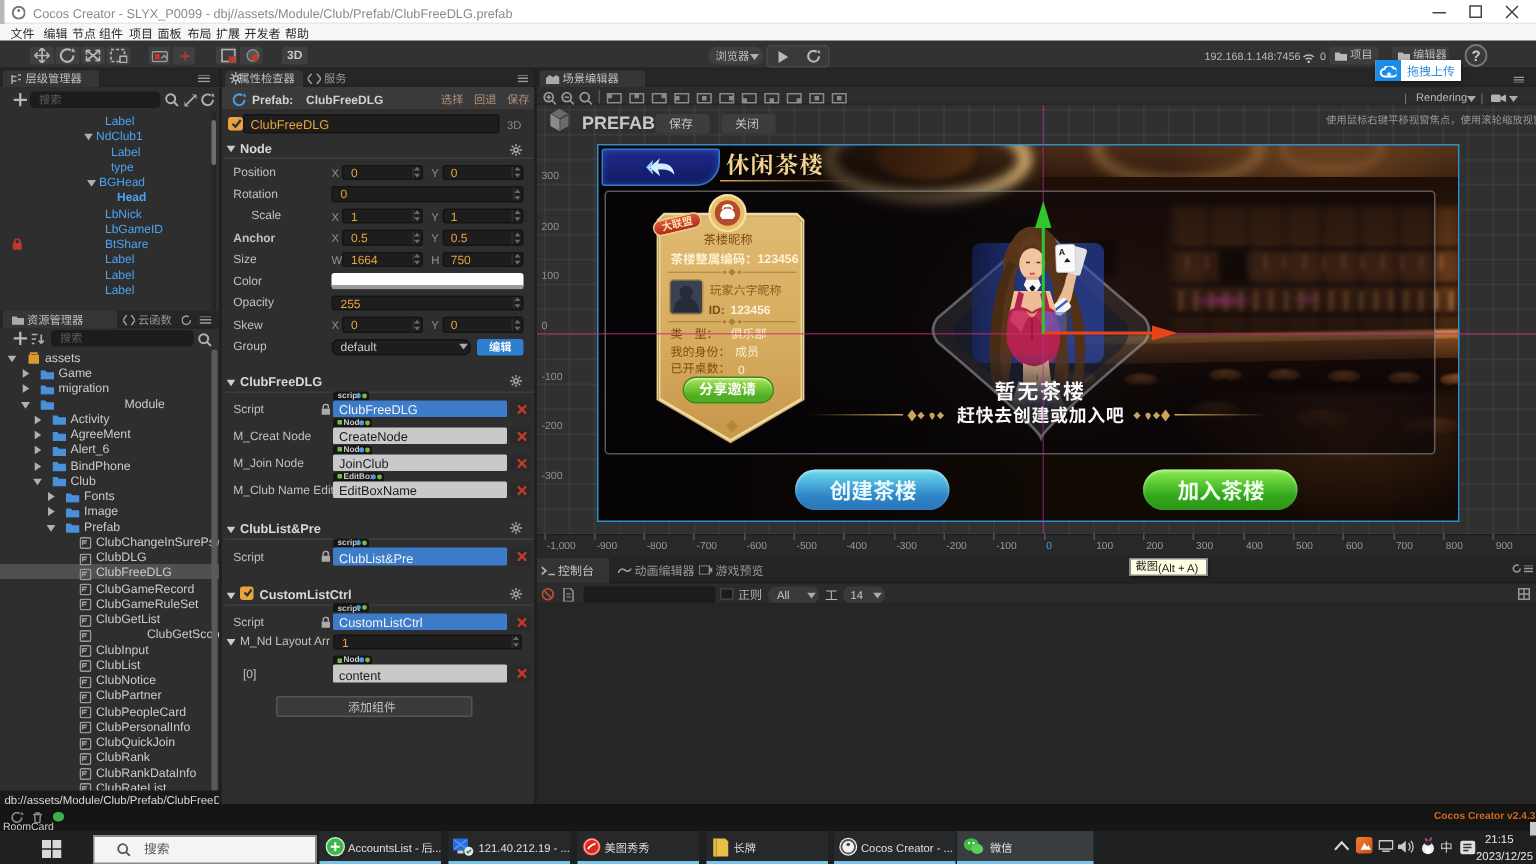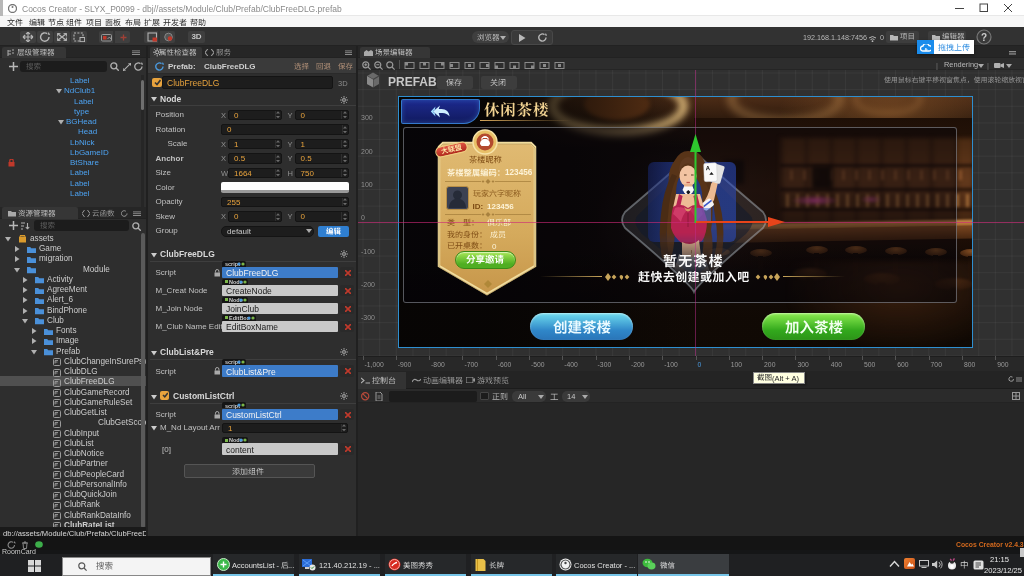--- a/index.html
+++ b/index.html
@@ -188,21 +188,21 @@
 <svg class="a" style="left:56px;top:88.95px;" width="6" height="5">
     <path d="M0 0h6l-3 4.5z" fill="#b0b0b0"></path>
   </svg>
 <div class="a" style="left:64px;top:86.45px;font-size:8px;color:#4da3f2;font-weight:normal;white-space:nowrap;line-height:1.2;">NdClub1</div>
 <div class="a" style="left:74px;top:96.7px;font-size:8px;color:#4da3f2;font-weight:normal;white-space:nowrap;line-height:1.2;">Label</div>
 <div class="a" style="left:74px;top:106.95px;font-size:8px;color:#4da3f2;font-weight:normal;white-space:nowrap;line-height:1.2;">type</div>
 <svg class="a" style="left:58px;top:119.7px;" width="6" height="5">
     <path d="M0 0h6l-3 4.5z" fill="#b0b0b0"></path>
   </svg>
 <div class="a" style="left:66px;top:117.2px;font-size:8px;color:#4da3f2;font-weight:normal;white-space:nowrap;line-height:1.2;">BGHead</div>
-<div class="a" style="left:78px;top:127.45px;font-size:8px;color:#4da3f2;font-weight:normal;white-space:nowrap;line-height:1.2;">Head</div>
+<div class="a" style="left:78px;top:127.45px;font-size:8px;color:#4da3f2;font-weight:bold;white-space:nowrap;line-height:1.2;">Head</div>
 <div class="a" style="left:70px;top:137.7px;font-size:8px;color:#4da3f2;font-weight:normal;white-space:nowrap;line-height:1.2;">LbNick</div>
 <div class="a" style="left:70px;top:147.95px;font-size:8px;color:#4da3f2;font-weight:normal;white-space:nowrap;line-height:1.2;">LbGameID</div>
 <div class="a" style="left:70px;top:158.2px;font-size:8px;color:#4da3f2;font-weight:normal;white-space:nowrap;line-height:1.2;">BtShare</div>
 <div class="a" style="left:70px;top:168.45px;font-size:8px;color:#4da3f2;font-weight:normal;white-space:nowrap;line-height:1.2;">Label</div>
 <div class="a" style="left:70px;top:178.7px;font-size:8px;color:#4da3f2;font-weight:normal;white-space:nowrap;line-height:1.2;">Label</div>
 <div class="a" style="left:70px;top:188.95px;font-size:8px;color:#4da3f2;font-weight:normal;white-space:nowrap;line-height:1.2;">Label</div>
 <svg class="a" style="left:8px;top:159.2px;" width="7" height="8">
     <rect x="0.5" y="3" width="6" height="4.5" fill="#c0392b"></rect>
     <path d="M1.8 3V1.8a1.7 1.7 0 0 1 3.4 0V3" stroke="#c0392b" stroke-width="1.2" fill="none"></path>
   </svg>
@@ -413,21 +413,21 @@
 <div class="a" style="left:64px;top:500.3px;font-size:8.2px;color:#cccccc;font-weight:normal;white-space:nowrap;line-height:1.2;">ClubRank</div>
 <svg class="a" style="left:53px;top:512.05px;" width="8" height="8">
     <rect x="0.5" y="0.5" width="7" height="7" rx="1" fill="none" stroke="#9a9a9a" stroke-width="1"></rect>
     <path d="M2 5.5V2.5h3M2 4h2.5" stroke="#9a9a9a" stroke-width="0.9" fill="none"></path>
   </svg>
 <div class="a" style="left:64px;top:510.55px;font-size:8.2px;color:#cccccc;font-weight:normal;white-space:nowrap;line-height:1.2;">ClubRankDataInfo</div>
 <svg class="a" style="left:53px;top:522.3px;" width="8" height="8">
     <rect x="0.5" y="0.5" width="7" height="7" rx="1" fill="none" stroke="#9a9a9a" stroke-width="1"></rect>
     <path d="M2 5.5V2.5h3M2 4h2.5" stroke="#9a9a9a" stroke-width="0.9" fill="none"></path>
   </svg>
-<div class="a" style="left:64px;top:520.8px;font-size:8.2px;color:#cccccc;font-weight:bold;white-space:nowrap;line-height:1.2;">ClubRateList</div>
+<div class="a" style="left:64px;top:520.8px;font-size:8.2px;color:#cccccc;font-weight:normal;white-space:nowrap;line-height:1.2;">ClubRateList</div>
 <div class="a" style="left:141px;top:233px;width:3.5px;height:295px;background:#5a5a5a;border-radius:2px"></div>
 <div class="a" style="left:0px;top:527px;width:146px;height:11px;background:#1a1a1a"></div>
 <div class="a" style="left:3px;top:528.5px;font-size:7.6px;color:#d8d8d8;font-weight:normal;white-space:nowrap;line-height:1.2;">db://assets/Module/Club/Prefab/ClubFreeD...</div>
 <div class="a" style="left:146px;top:46px;width:2px;height:492px;background:#202020"></div>
 <div class="a" style="left:148px;top:46px;width:210px;height:492px;background:#2e2e2e"></div>
 <div class="a" style="left:148px;top:46px;width:210px;height:12px;background:#262626;border-bottom:1px solid #222"></div>
 <div class="a" style="left:150px;top:46.5px;width:52px;height:11.5px;background:#363636;border-radius:2px 2px 0 0"></div>
 <svg class="a" style="left:153px;top:48px;" width="8.5" height="8.5">
     <circle cx="4.2" cy="4.2" r="1.6" fill="none" stroke="#bbb" stroke-width="1"></circle>
     <path d="M4.2 0v2M4.2 6.5v2M0 4.2h2M6.5 4.2h2M1.3 1.3l1.4 1.4M5.7 5.7l1.4 1.4M7.1 1.3L5.7 2.7M2.7 5.7L1.3 7.1" stroke="#bbb" stroke-width="0.9"></path>

